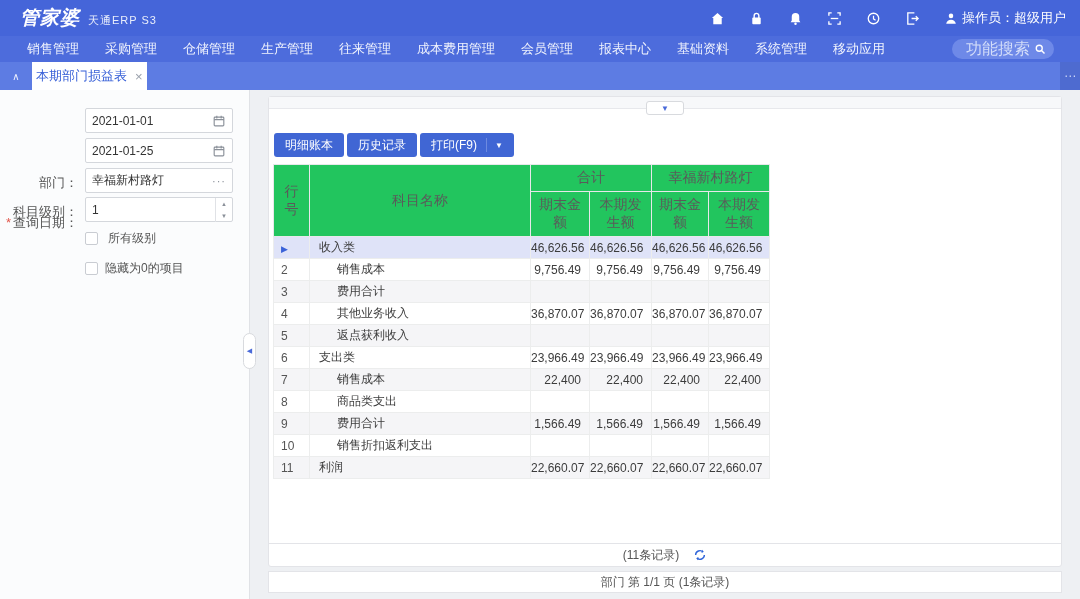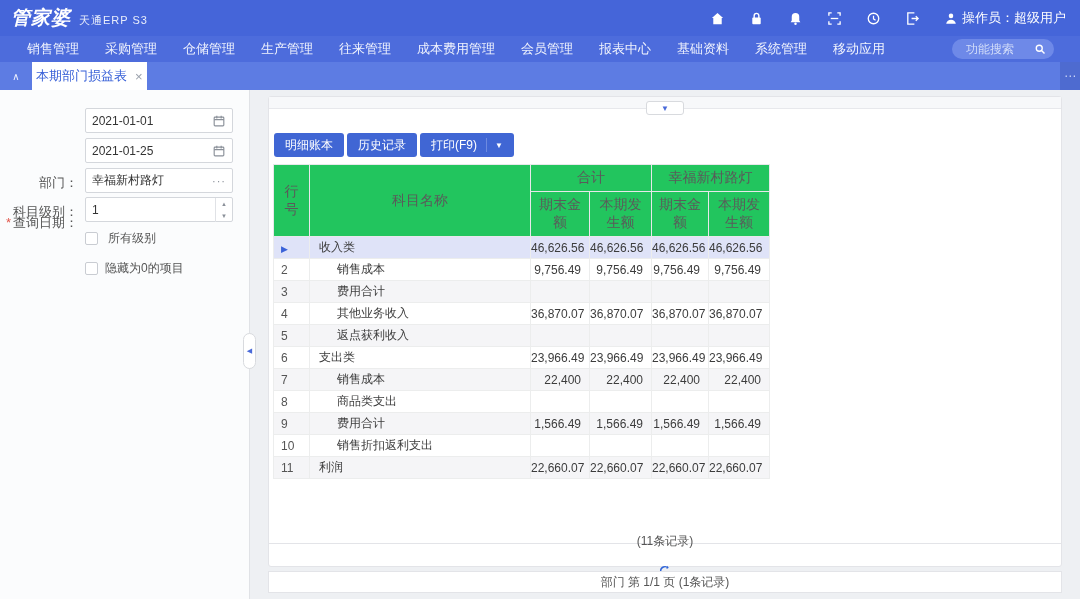--- a/index.html
+++ b/index.html
@@ -3,40 +3,40 @@
 <meta charset="utf-8">
 <style>
   * { margin:0; padding:0; box-sizing:border-box; }
   html,body { width:1080px; height:599px; overflow:hidden;
     font-family:"Liberation Sans","DejaVu Sans",sans-serif; }
   .page { position:relative; width:1080px; height:599px; background:#eef0f3; }
 
   
   .topbar { position:absolute; left:0; top:0; width:1080px; height:36px;
     background:#4565d9; display:flex; align-items:center; }
-  .logo-main { color:#fff; font-size:19px; font-weight:bold; margin-left:11px;
+  .logo-main { color:#fff; font-size:19px; font-weight:bold; margin-left:20px;
     letter-spacing:1px; font-style:italic; }
   .logo-sub { color:#e8edfb; font-size:11px; margin-left:8px; margin-top:4px; letter-spacing:1px;}
   .top-right { position:absolute; right:14px; top:0; height:36px; display:flex;
     align-items:center; gap:24px; }
   .tb-icon { width:15px; height:15px; display:inline-flex; cursor:pointer; }
   .tb-icon svg { width:15px; height:15px; }
   .operator { display:flex; align-items:center; gap:4px; color:#fff; font-size:13px; }
   .operator .tb-icon { width:14px; height:14px; }
 
   
   .menubar { position:absolute; left:0; top:36px; width:1080px; height:26px;
     background:#4d6cdc; display:flex; align-items:center; padding-left:14px; }
   .menu-item { color:#f0f3fd; font-size:13px; padding:0 13px; line-height:26px;
     cursor:pointer; white-space:nowrap; }
   .func-search { position:absolute; right:26px; top:3px; width:102px; height:20px;
     background:#6e89e8; border-radius:10px; display:flex; align-items:center;
     padding:0 8px 0 14px; }
   .func-search input { flex:1; width:60px; background:transparent; border:none; outline:none;
-    color:#dde5fb; font-size:12px; font-family:inherit; }
+    color:#dde5fb; font-size:16px; font-family:inherit; }
   .func-search input::placeholder { color:#d3ddf9; }
   .search-ic { width:12px; height:12px; display:inline-flex; }
 
   
   .tabstrip { position:absolute; left:0; top:62px; width:1080px; height:28px;
     background:#5d7ce3; display:flex; align-items:stretch; }
   .tab-collapse { width:32px; display:flex; align-items:center; justify-content:center;
     color:#eef1fd; font-size:10px; cursor:pointer; }
   .tab { display:flex; align-items:center; padding:0 20px; font-size:13px;
     color:#e8edfb; cursor:pointer; white-space:nowrap; }
@@ -99,21 +99,21 @@
   .grid td.c-no { padding-left:7px; color:#555; }
   .grid td.c-name.ind1 { padding-left:9px; }
   .grid td.c-name.ind2 { padding-left:27px; }
   .grid td.c-num { text-align:right; padding-right:8px; }
   .grid tr.alt td { background:#f5f5f7; }
   .grid tr.sel td { background:#dfe3f8; }
   .rowptr { color:#3a62d8; font-size:9px; }
 
   .record-bar { position:absolute; left:0; bottom:0; width:100%; height:23px;
     border-top:1px solid #e3e4e8; display:flex; align-items:center;
-    justify-content:center; gap:14px; font-size:12px; color:#555;flex-direction:column; }
+    justify-content:center; gap:14px; font-size:12px; color:#555; }
   .refresh-ic { width:14px; height:14px; display:inline-flex; cursor:pointer; }
   .pager-bar { position:absolute; left:268px; top:571px; width:794px; height:22px;
     background:#fff; border:1px solid #e3e4e8; display:flex; align-items:center;
     justify-content:center; font-size:12px; color:#555; }
 </style>
 </head>
 <body>
 
 <div class="page">
 

